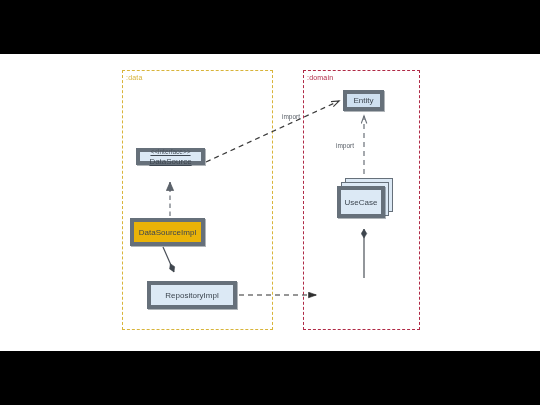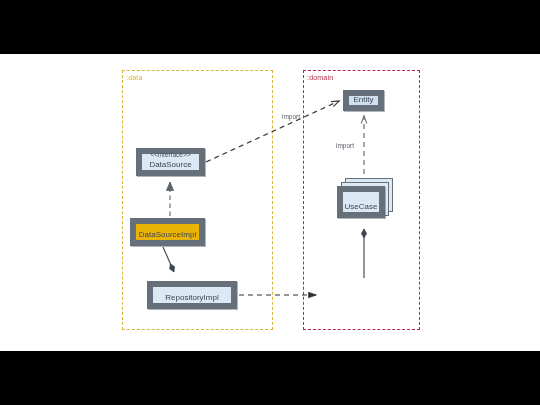--- a/index.html
+++ b/index.html
@@ -58,23 +58,23 @@
     height: 405px;
     pointer-events: none;
   }
   
   .node {
     position: absolute;
     box-sizing: border-box;
     display: flex;
     flex-direction: column;
     align-items: center;
-    justify-content: flex-end;
+    justify-content: center;
     background: #dce9f5;
-    border: 6px solid #a3a3a3;
+    border: 4px solid #a3a3a3;
     color: #3d4650;
     font-size: 7.5px;
     line-height: 10px;
     text-align: center;
     box-shadow: 1px 1px 0 rgba(80,90,100,0.45);
   }
   .node .stereotype {
     font-size: 6.5px;
     line-height: 9px;
     color: #49525c;
@@ -162,21 +162,21 @@
 
     
     <g>
       <path d="M364,278 L364,229" fill="none" stroke="#4a5058" stroke-width="1.2" marker-end="url(#m-diamond)"></path>
     </g>
   </svg>
 
   <div class="edge-label" id="lbl-edge-0" style="left: 282px; top: 113px;">import</div>
   <div class="edge-label" id="lbl-edge-1" style="left: 336px; top: 142px;">import</div>
 
-  <div class="node" id="node-datasource" style="left: 136px; top: 148px; width: 69px; height: 28px; background: rgb(220, 233, 245); border-color: rgb(102, 112, 122);">
+  <div class="node" id="node-datasource" style="left: 136px; top: 148px; width: 69px; height: 17px; background: rgb(220, 233, 245); border-color: rgb(102, 112, 122); text-decoration: underline;">
     <span class="stereotype">&lt;&lt;interface&gt;&gt;</span>
     <span class="nodename">DataSource</span>
   </div>
 
   <div class="node" id="node-datasourceimpl" style="left: 130px; top: 218px; width: 75px; height: 28px; background: #eab308; border-color: rgb(102, 112, 122);">
     <span class="nodename">DataSourceImpl</span>
   </div>
 
   <div class="node" id="node-repositoryimpl" style="left: 147px; top: 281px; width: 90px; height: 28px; background: rgb(220, 233, 245); border-color: rgb(102, 112, 122);">
     <span class="nodename">RepositoryImpl</span>

